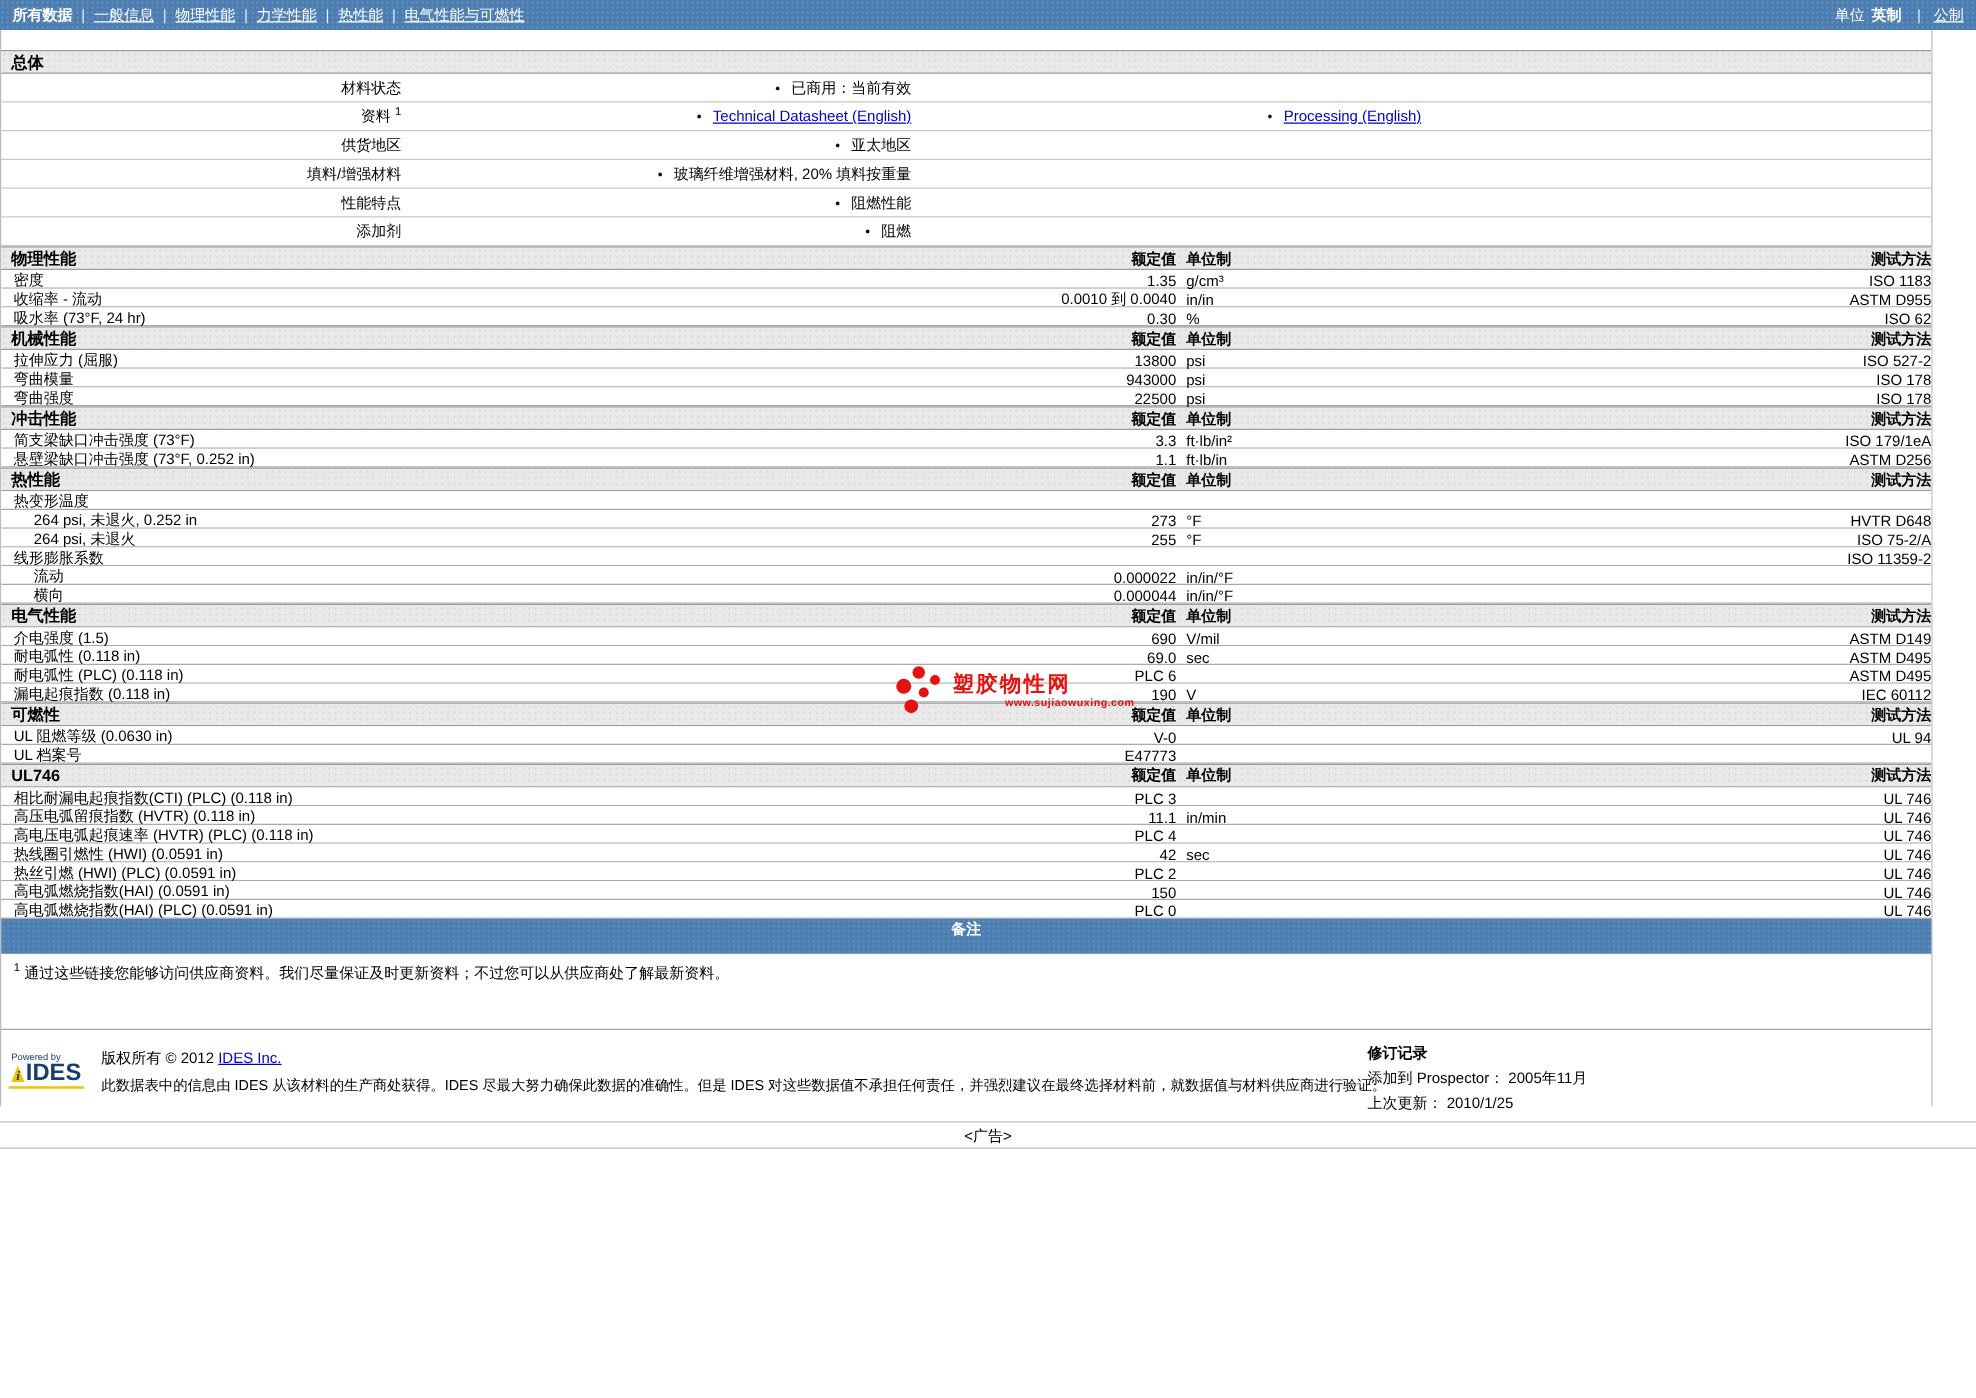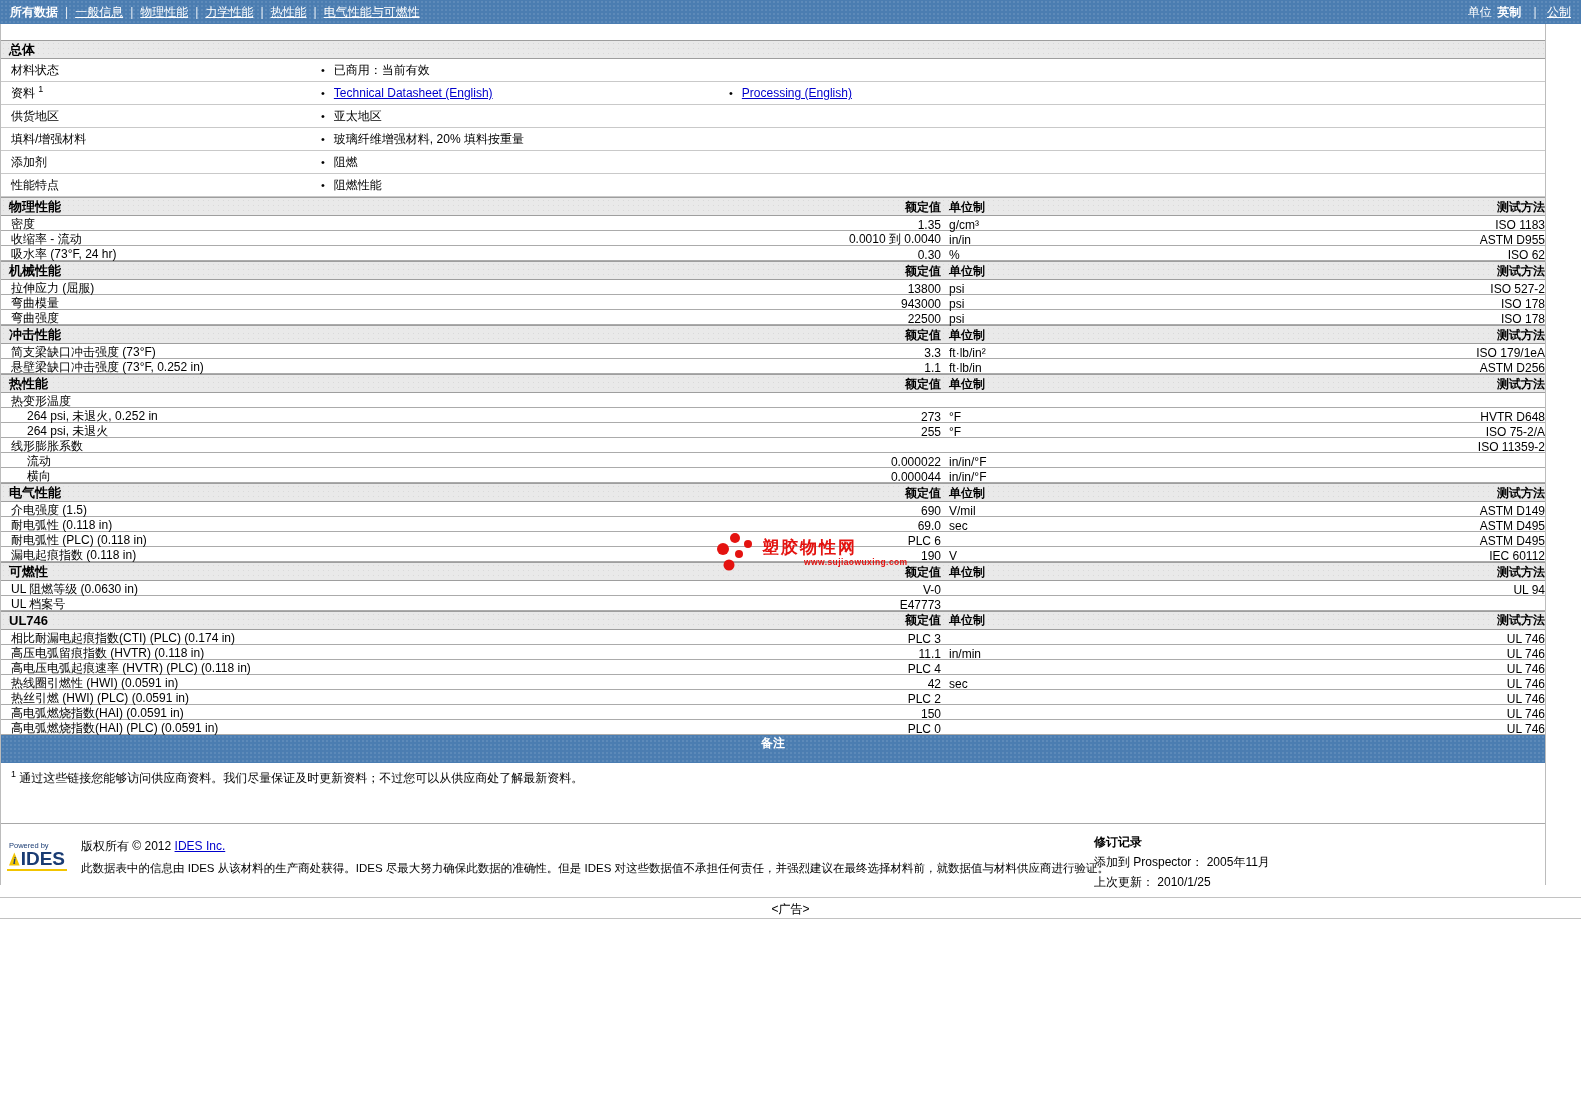--- a/index.html
+++ b/index.html
@@ -35,21 +35,21 @@
   }
   .sec-title { font-weight:bold; font-size:13px; padding-left:8px; }
   .colhead { font-weight:bold; }
   .prop-row { height:15px; border-bottom:1px solid #ababab; background:#fff; }
   .cell-label { padding-left:10px; white-space:nowrap; }
   .row-indent .cell-label { padding-left:26px; }
   .cell-value { text-align:right; white-space:nowrap; }
   .cell-unit { padding-left:8px; white-space:nowrap; }
   .cell-method { padding-left:6px; white-space:nowrap;text-align:right; }
   
-  .gen-row { display:flex; height:23px; align-items:center; border-bottom:1px solid #c9c9c9; }
+  .gen-row { display:flex; height:23px; align-items:center; border-bottom:1px solid #c9c9c9;text-align:right; }
   .gen-label { width:320px; flex:none; padding-left:10px; white-space:nowrap; }
   .gen-item { width:408px; flex:none; white-space:nowrap; }
   .bullet { display:inline-block; margin-right:9px; font-size:11px; }
   a.doc-link { color:#0000cc; text-decoration:underline; cursor:pointer; }
   sup { font-size:9px; vertical-align:super; line-height:0; }
   
   .notes-bar {
     height:28px; line-height:17px; background:#4b7db1;
     background-image:radial-gradient(rgba(255,255,255,.10) 1px, transparent 1.2px);
     background-size:4px 4px;
@@ -107,26 +107,26 @@
       </div>
       <div class="gen-row">
         <div class="gen-label">供货地区</div>
         <div class="gen-item"><span class="bullet">•</span><span>亚太地区</span></div>
       </div>
       <div class="gen-row">
         <div class="gen-label">填料/增强材料</div>
         <div class="gen-item"><span class="bullet">•</span><span>玻璃纤维增强材料, 20% 填料按重量</span></div>
       </div>
       <div class="gen-row">
+        <div class="gen-label">性能特点</div>
+        <div class="gen-item"><span class="bullet">•</span><span>阻燃性能</span></div>
+      </div>
+      <div class="gen-row">
         <div class="gen-label">添加剂</div>
         <div class="gen-item"><span class="bullet">•</span><span>阻燃</span></div>
-      </div>
-      <div class="gen-row">
-        <div class="gen-label">性能特点</div>
-        <div class="gen-item"><span class="bullet">•</span><span>阻燃性能</span></div>
       </div>
       <div class="sec-head grid">
         <span class="sec-title">物理性能</span>
         <span class="colhead cell-value">额定值</span>
         <span class="colhead cell-unit">单位制</span>
         <span class="colhead cell-method">测试方法</span>
       </div>
       <div class="prop-row grid">
         <div class="cell-label">密度</div>
         <div class="cell-value">1.35</div>
@@ -277,21 +277,21 @@
         <div class="cell-unit"></div>
         <div class="cell-method"></div>
       </div>
       <div class="sec-head grid">
         <span class="sec-title">UL746</span>
         <span class="colhead cell-value">额定值</span>
         <span class="colhead cell-unit">单位制</span>
         <span class="colhead cell-method">测试方法</span>
       </div>
       <div class="prop-row grid">
-        <div class="cell-label">相比耐漏电起痕指数(CTI) (PLC) (0.174 in)</div>
+        <div class="cell-label">相比耐漏电起痕指数(CTI) (PLC) (0.118 in)</div>
         <div class="cell-value">PLC 3</div>
         <div class="cell-unit"></div>
         <div class="cell-method">UL 746</div>
       </div>
       <div class="prop-row grid">
         <div class="cell-label">高压电弧留痕指数  (HVTR) (0.118 in)</div>
         <div class="cell-value">11.1</div>
         <div class="cell-unit">in/min</div>
         <div class="cell-method">UL 746</div>
       </div>

